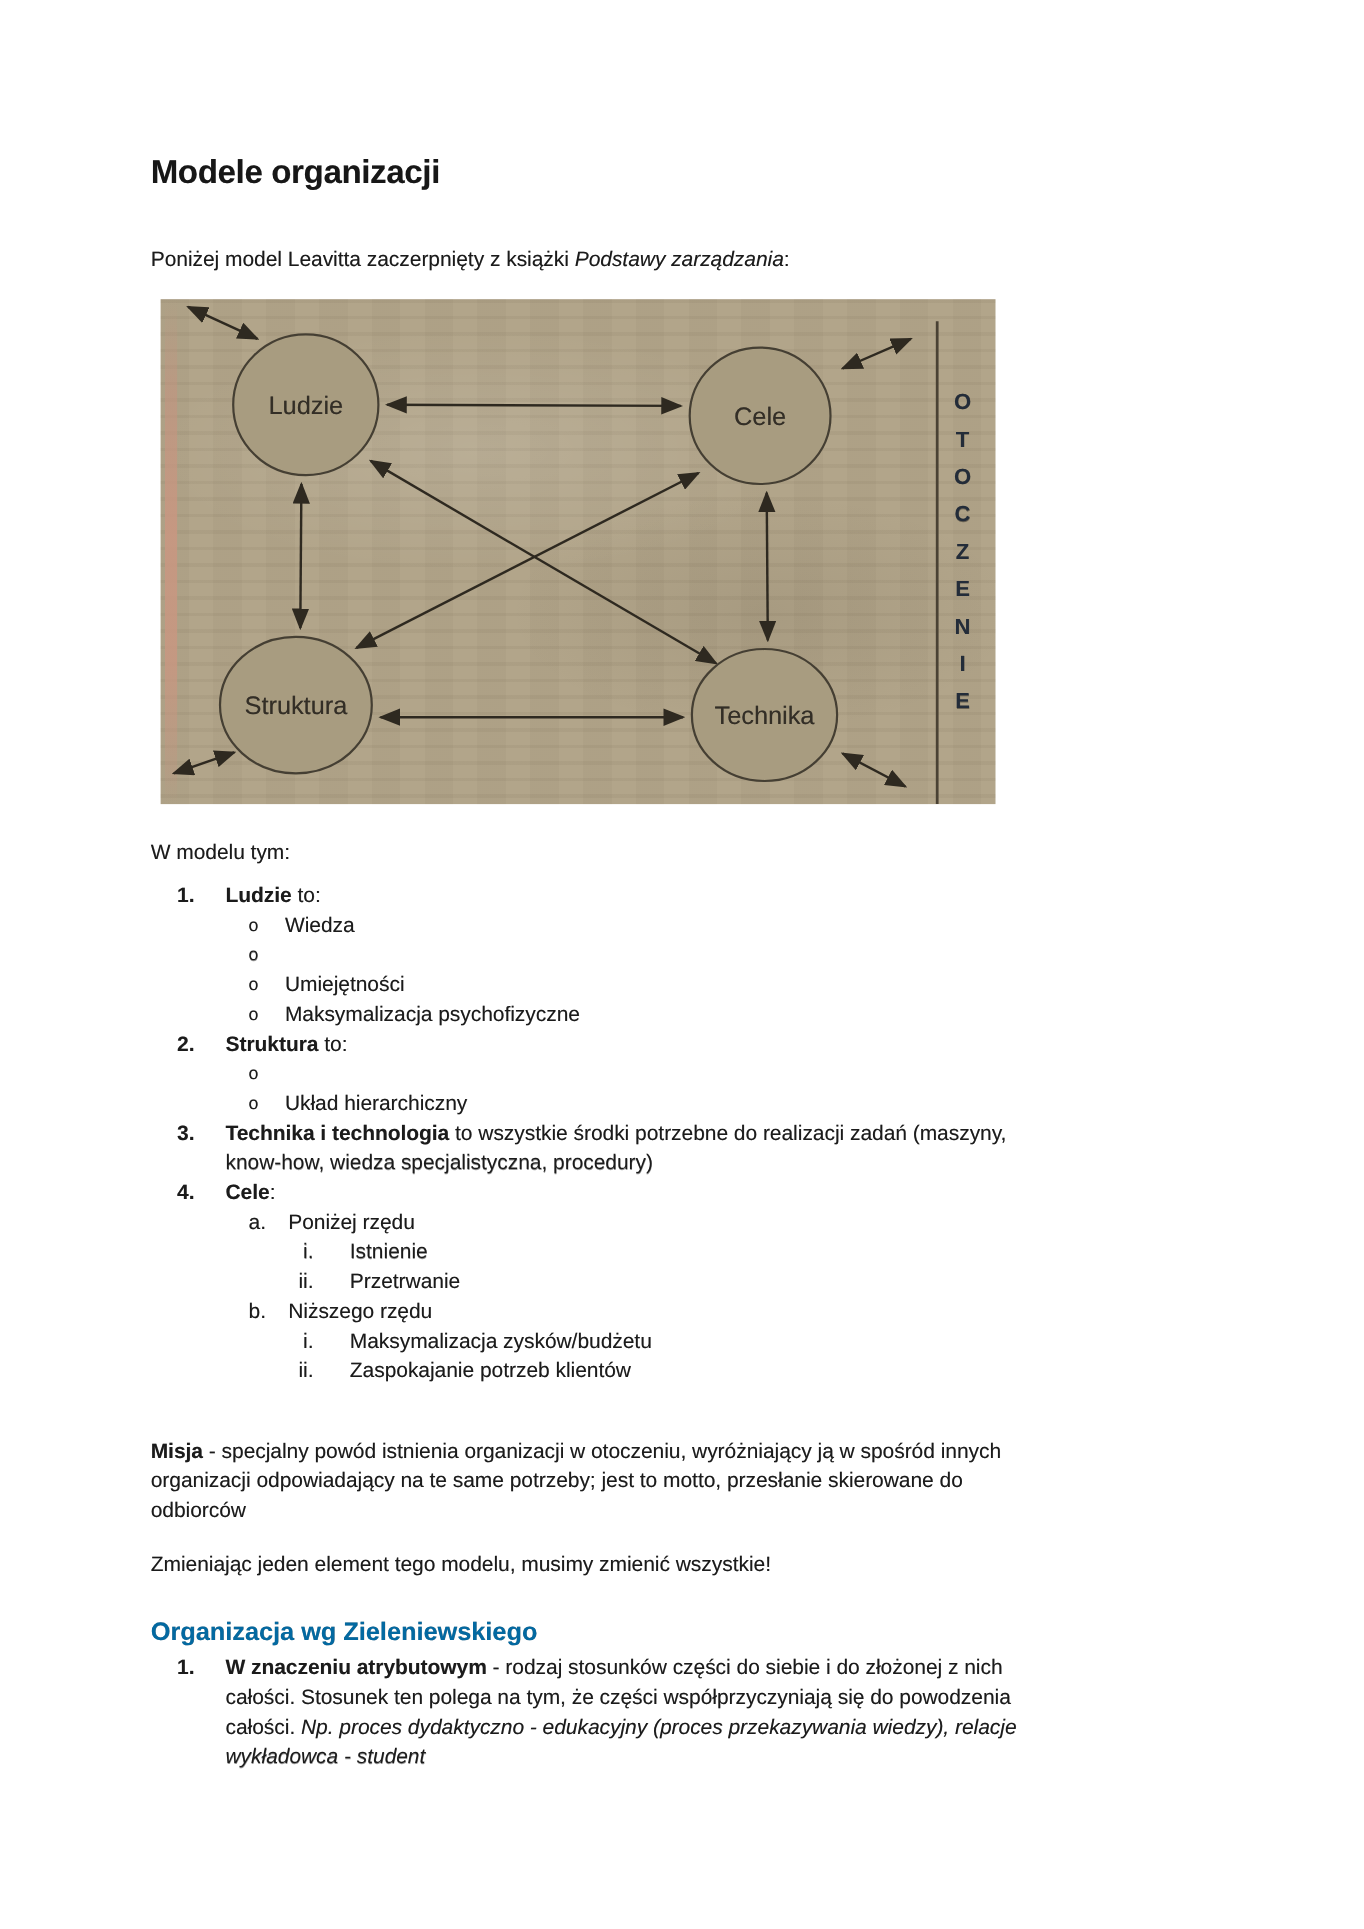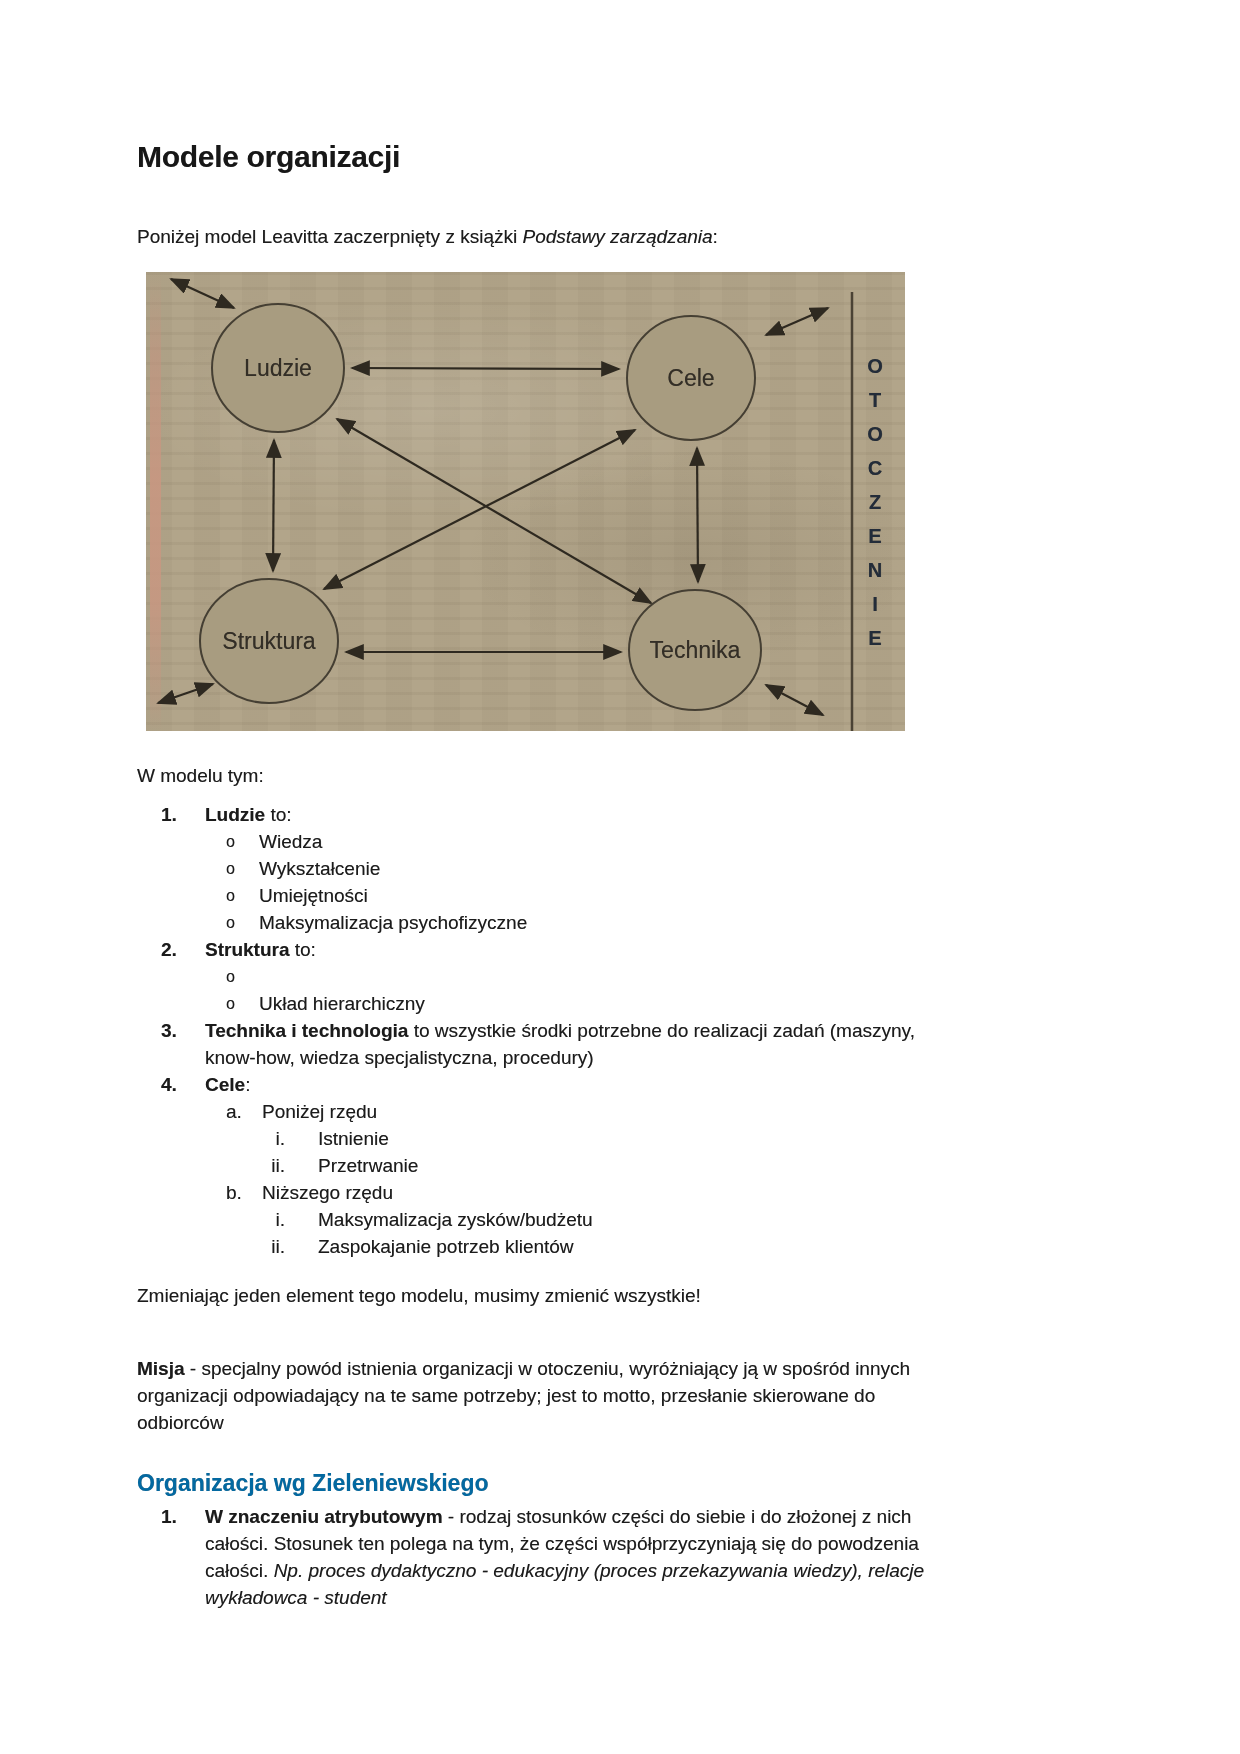--- a/index.html
+++ b/index.html
@@ -122,21 +122,20 @@
   <div class="li l1">
     <span class="num">1.</span>
     <span class="txt"><b>Ludzie</b><span> to:</span></span>
   </div>
   <div class="li l2">
     <span class="blt">o</span>
     <span class="txt">Wiedza</span>
   </div>
   <div class="li l2">
     <span class="blt">o</span>
-    <span class="txt">Wykształcenie</span>
   </div>
   <div class="li l2">
     <span class="blt">o</span>
     <span class="txt">Umiejętności</span>
   </div>
   <div class="li l2">
     <span class="blt">o</span>
     <span class="txt">Maksymalizacja psychofizyczne</span>
   </div>
 
@@ -179,23 +178,23 @@
   </div>
   <div class="li l4">
     <span class="rom">i.</span>
     <span class="txt">Maksymalizacja zysków/budżetu</span>
   </div>
   <div class="li l4">
     <span class="rom">ii.</span>
     <span class="txt">Zaspokajanie potrzeb klientów</span>
   </div>
 
+  <p class="para"><b>Misja</b><span> - specjalny powód istnienia organizacji w otoczeniu, wyróżniający ją w spośród innych organizacji odpowiadający na te same potrzeby; jest to motto, przesłanie skierowane do odbiorców</span></p>
+
   <p class="para note">Zmieniając jeden element tego modelu, musimy zmienić wszystkie!</p>
-
-  <p class="para"><b>Misja</b><span> - specjalny powód istnienia organizacji w otoczeniu, wyróżniający ją w spośród innych organizacji odpowiadający na te same potrzeby; jest to motto, przesłanie skierowane do odbiorców</span></p>
 
   <h2>Organizacja wg Zieleniewskiego</h2>
 
   <div class="li l1 s2item">
     <span class="num">1.</span>
     <span class="txt"><b>W znaczeniu atrybutowym</b><span> - rodzaj stosunków części do siebie i do złożonej  z nich całości. Stosunek ten polega na tym, że części współprzyczyniają się do powodzenia całości. </span><i>Np. proces dydaktyczno - edukacyjny (proces przekazywania wiedzy), relacje wykładowca - student</i></span>
   </div>
 
 </div>
 

